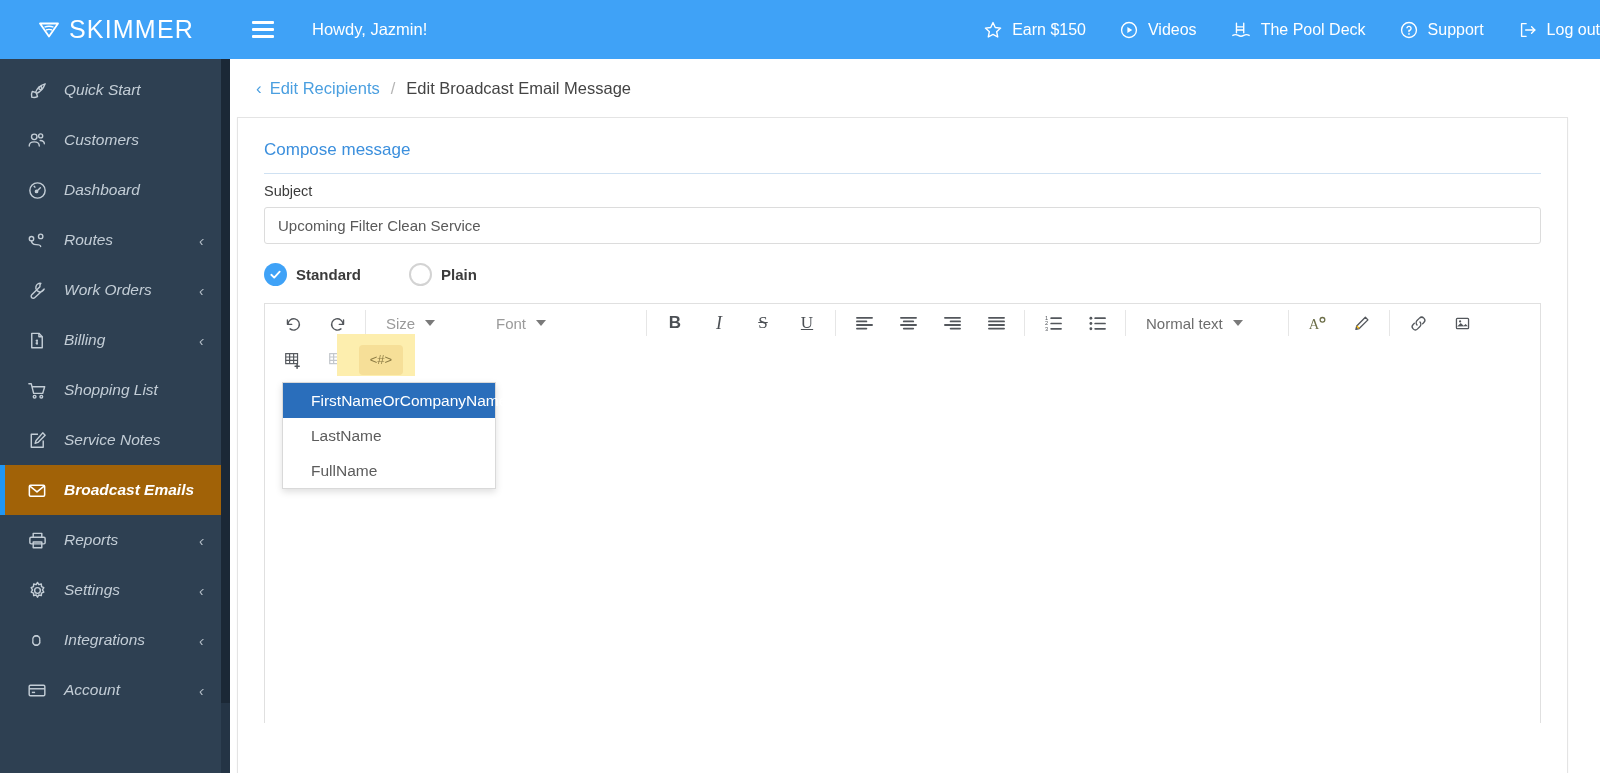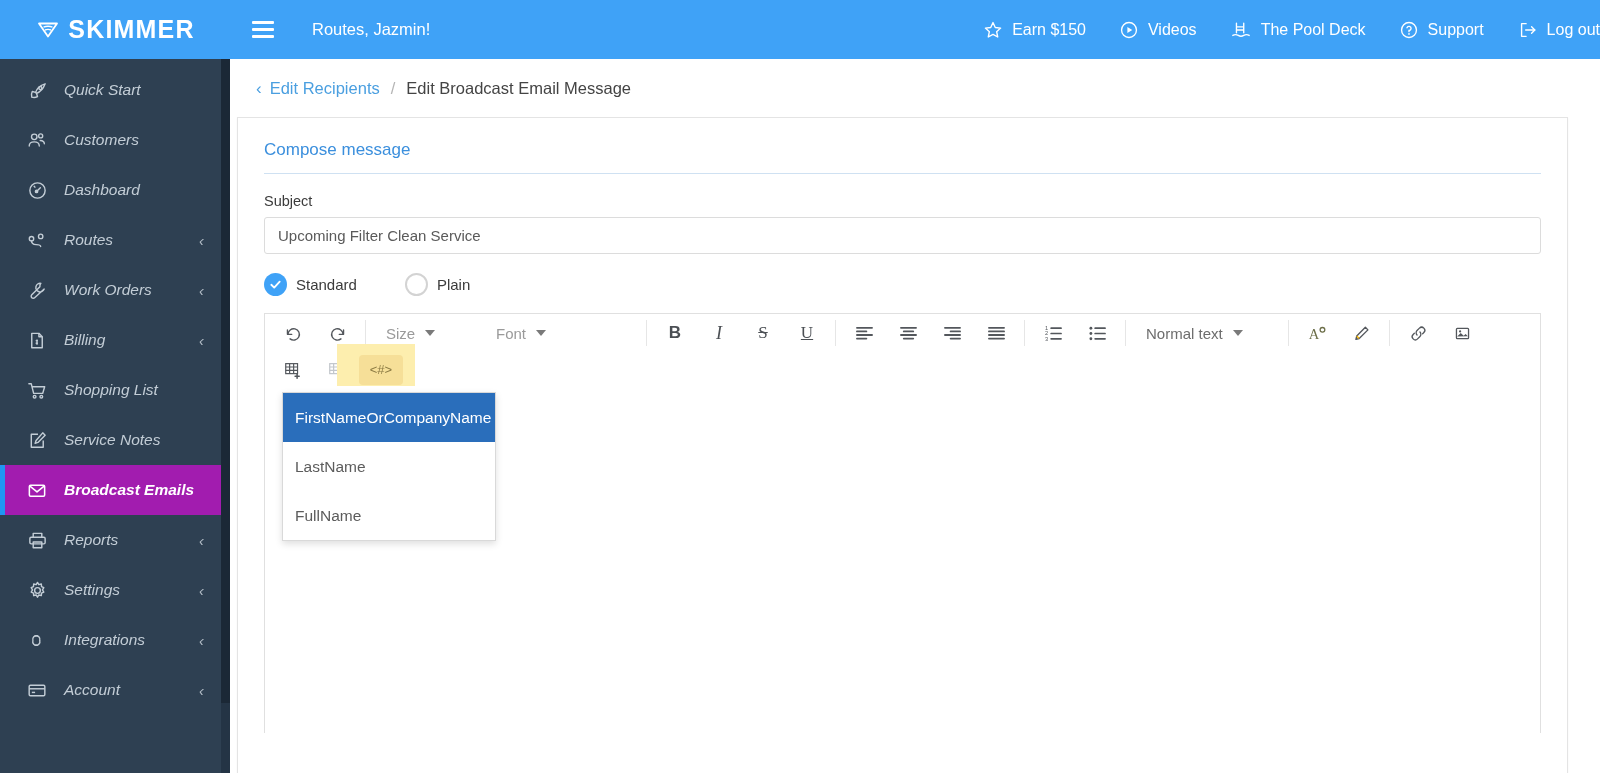--- a/index.html
+++ b/index.html
@@ -22,42 +22,42 @@
   .brand {
     height: 59px;
     background: #3fa2f7;
     display: flex; align-items: center; justify-content: center;
     gap: 7px;
   }
   .brand-logo { display: flex; align-items: center; }
   .brand-text {
     color: #ffffff;
     font-size: 25px;
-    font-weight: bold;
+    font-weight: normal;
     letter-spacing: 1.2px;
   }
   .nav { padding-top: 6px; font-style: italic; }
   .nav-item {
     height: 50px;
     display: flex; align-items: center;
     padding-left: 24px;
     color: #c3cdd6;
     font-size: 15.5px;
     position: relative;
     cursor: pointer;
   }
   .nav-item .ico {
     width: 26px; height: 22px;
     display: flex; align-items: center; justify-content: center;
     margin-right: 14px;
     flex: 0 0 26px;
   }
   .nav-item .ico svg { display: block; }
   .nav-item.active {
-    background: #a21caf;
+    background: #a16207;
     color: #ffffff;
     font-weight: bold;
   }
   .nav-item.active::before {
     content: "";
     position: absolute;
     left: 0; top: 0; bottom: 0;
     width: 5px;
     background: #2196f3;
   }
@@ -144,21 +144,21 @@
   .card-inner { padding: 22px 26px 0 26px; height: 100%; }
 
   .section-title {
     color: #3b8fdd;
     font-size: 17px;
     padding-bottom: 13px;
     border-bottom: 1px solid #cfe1f2;
   }
 
   .field-label {
-    margin-top: 19px;
+    margin-top: 9px;
     font-size: 14.5px;
     color: #3b3b3b;
   }
   .subject-input {
     margin-top: 8px;
     width: 100%;
     height: 37px;
     border: 1px solid #dcdcdc;
     border-radius: 3px;
     padding: 16px 13px;
@@ -175,21 +175,21 @@
     gap: 13px;
   }
   .radio-opt { display: flex; align-items: center; gap: 9px; cursor: pointer; }
   .radio-mark {
     width: 23px; height: 23px;
     border-radius: 50%;
     display: flex; align-items: center; justify-content: center;
   }
   .radio-mark.on { background: #3fa2f7; }
   .radio-mark.off { border: 2px solid #d3d3d3; background: #ffffff; }
-  .radio-label { font-size: 15px; color: #3b3b3b; }
+  .radio-label { font-size: 15px; color: #3b3b3b; font-weight: bold; }
   .radio-gap { width: 22px; }
 
   
   .editor {
     margin-top: 17px;
     border: 1px solid #e0e0e0;
     border-bottom: none;
     height: 420px;
     position: relative;
     background: #ffffff;
@@ -269,23 +269,23 @@
     position: absolute;
     left: 17px; top: 78px;
     width: 214px;
     background: #ffffff;
     border: 1px solid #d9d9d9;
     box-shadow: 0 3px 7px rgba(0,0,0,0.13);
     z-index: 20;
     padding: 0;
   }
   .dd-item {
-    height: 49px;
+    height: 35px;
     display: flex; align-items: center;
-    padding-left: 12px;
+    padding-left: 28px;
     font-size: 15.5px;
     color: #5c5c5c;
     cursor: pointer;
   }
   .dd-item.sel {
     background: #2a6ebb;
     color: #ffffff;
   }
   .editor-body {
     position: absolute;
@@ -492,21 +492,21 @@
   </aside>
 
   <section class="main">
 
     <header class="topbar">
       <div class="hamburger">
         <span></span>
           <span></span>
           <span></span>
       </div>
-      <div class="greeting">Routes, Jazmin!</div>
+      <div class="greeting">Howdy, Jazmin!</div>
 
       <div class="top-actions">
 
         <div class="top-action">
           <span class="ico">
             <svg width="20" height="20" viewBox="0 0 22 22">
                 <path d="M11 2.8 L13.5 8.2 L19.4 8.9 L15 12.9 L16.2 18.7 L11 15.8 L5.8 18.7 L7 12.9 L2.6 8.9 L8.5 8.2 Z" fill="none" stroke="#ffffff" stroke-width="1.5" stroke-linejoin="round"></path>
               </svg>
           </span>
           <span>Earn $150</span>

